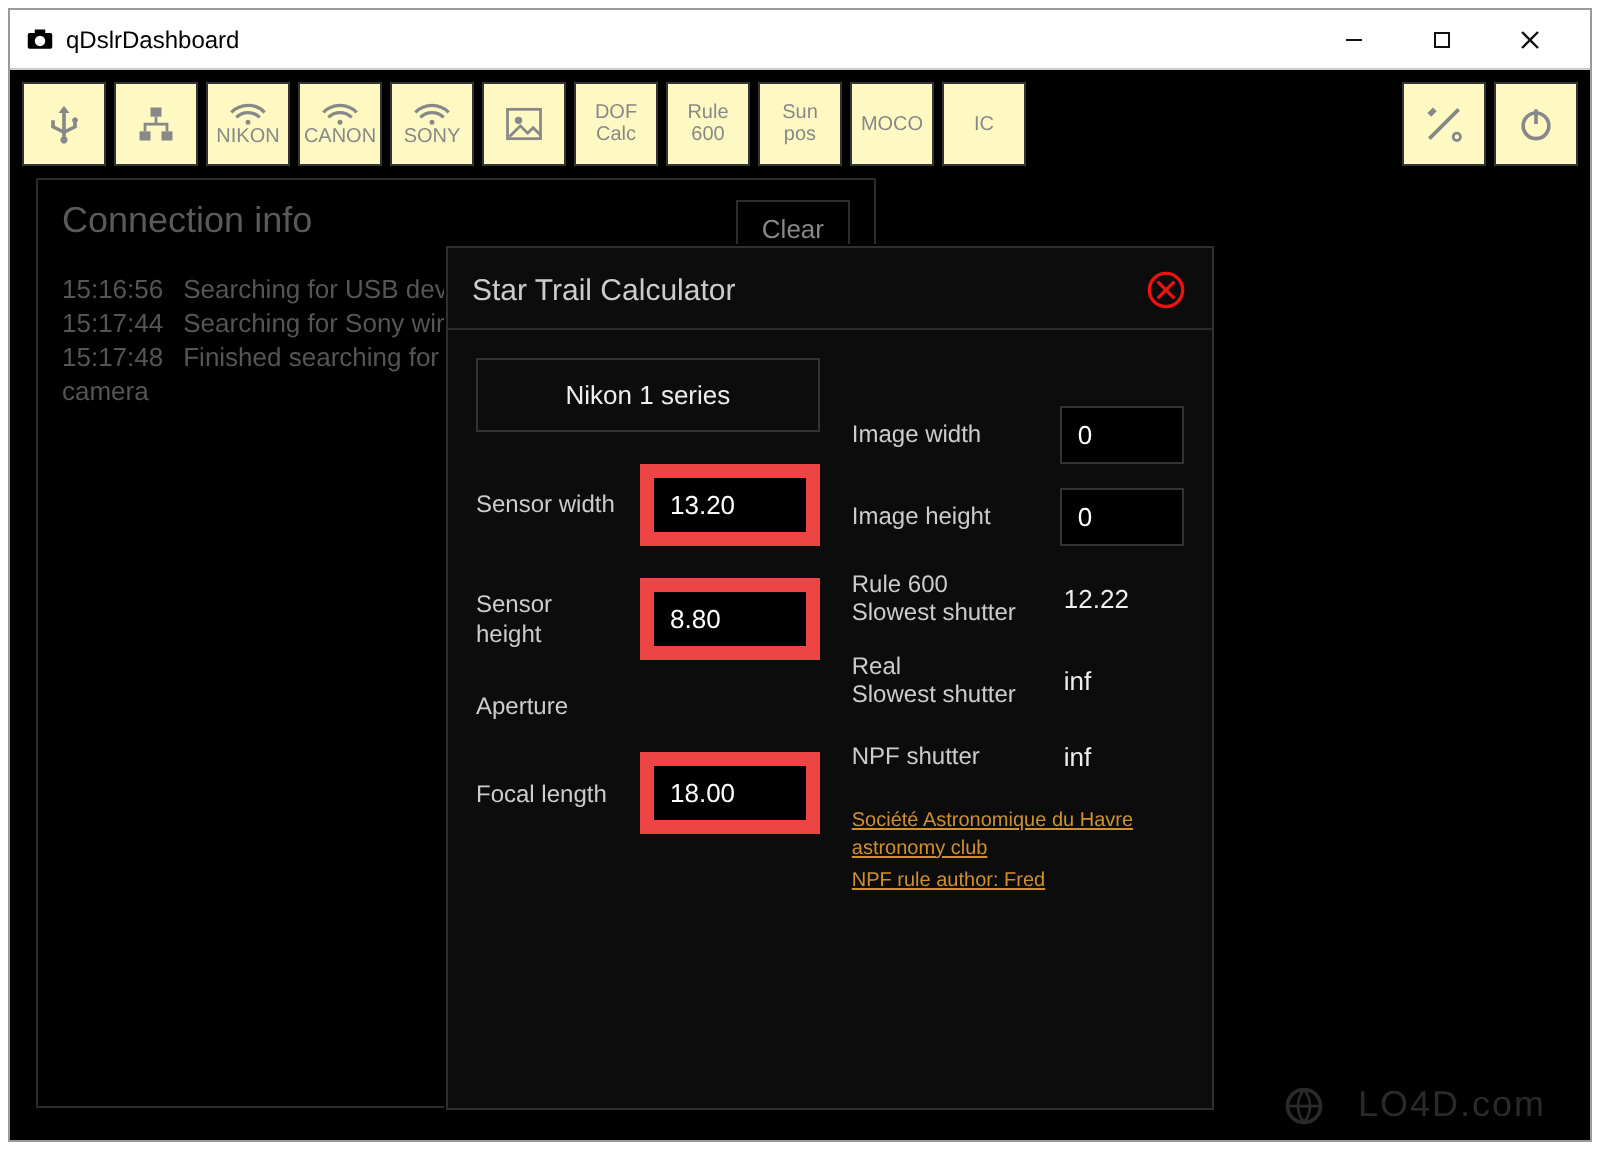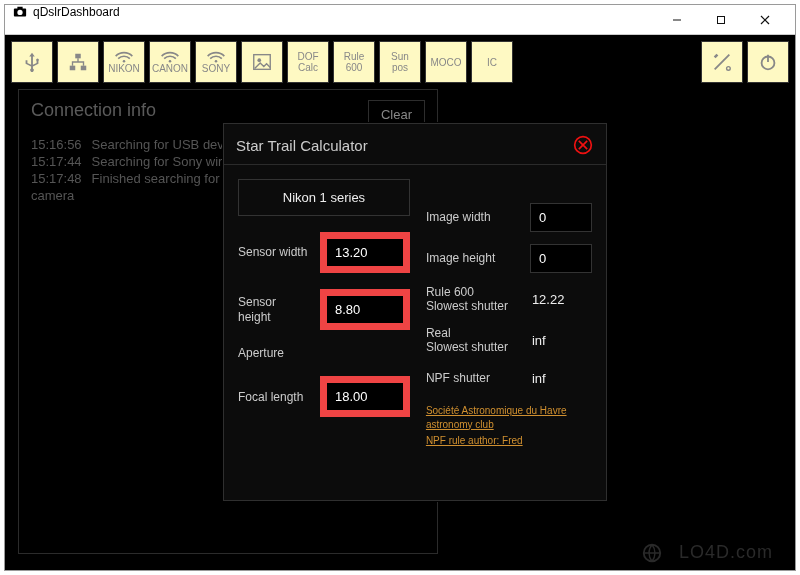--- a/index.html
+++ b/index.html
@@ -16,20 +16,21 @@
     background: #000;
     border: 1px solid #9a9a9a;
     display: flex;
     flex-direction: column;
   }
   .titlebar {
     height: 30px;
     background: #fff;
     border-bottom: 1px solid #ccc;
     display: flex;
+    align-items: center;
     padding: 0 8px;
     color: #000;
     font-size: 12px;
   }
   .titlebar .app-icon {
     width: 14px; height: 14px; margin-right: 6px;
   }
   .titlebar .spacer { flex: 1; }
   .winctl {
     width: 44px; height: 30px;
@@ -76,21 +77,21 @@
   .conn-title { font-size:18px; color:#5a5a5a; }
   .btn-clear {
     border:1px solid #2d2d2d; color:#888; background:transparent;
     padding:6px 12px; font-size:13px;
   }
   .log-line { color:#555; font-size:13px; margin-bottom:2px; display:flex; gap:10px; }
   .log-line .time { }
   .dlg {
     position:absolute;
     left: 218px; top: 34px;
-    width: 384px; height: 378px;
+    width: 384px; height: 432px;
     background: #0c0c0c;
     border: 1px solid #2f2f2f;
     color: #ddd;
     font-size: 13px;
     box-shadow: 0 0 0 1px #000;
   }
   .dlg-title {
     display:flex; justify-content:space-between; align-items:center;
     padding: 10px 12px 8px 12px;
     border-bottom: 1px solid #2b2b2b;

